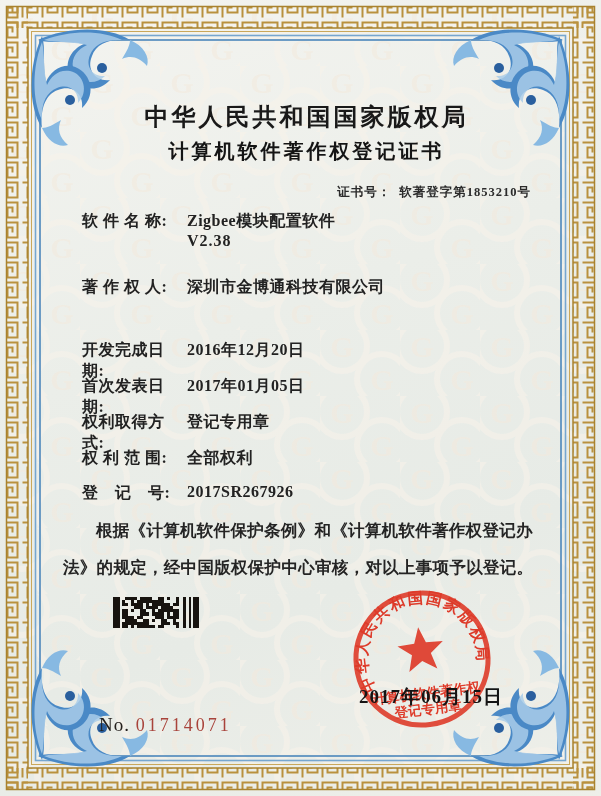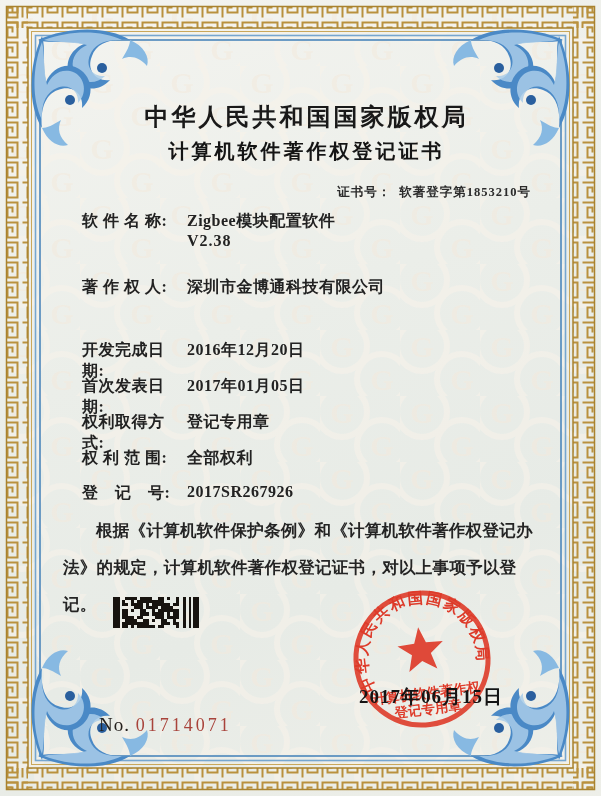--- a/index.html
+++ b/index.html
@@ -155,21 +155,21 @@
   </div>
   <div class="field-row" style="top:448px;">
     <span class="label">权 利 范 围:</span>
     <span class="value">全部权利</span>
   </div>
   <div class="field-row" style="top:483px;">
     <span class="label">登　记　号:</span>
     <span class="value">2017SR267926</span>
   </div>
 
-  <p class="statement">根据《计算机软件保护条例》和《计算机软件著作权登记办法》的规定，计算机软件著作权登记证书，对以上事项予以登记。</p>
+  <p class="statement">根据《计算机软件保护条例》和《计算机软件著作权登记办法》的规定，经中国版权保护中心审核，对以上事项予以登记。</p>
 
   <div class="barcode">
     <span class="edge-bar b1"></span>
     <span class="barcode-modules">
         <i class="w"></i>
         <i></i>
         <i></i>
         <i></i>
         <i></i>
         <i class="w"></i>

